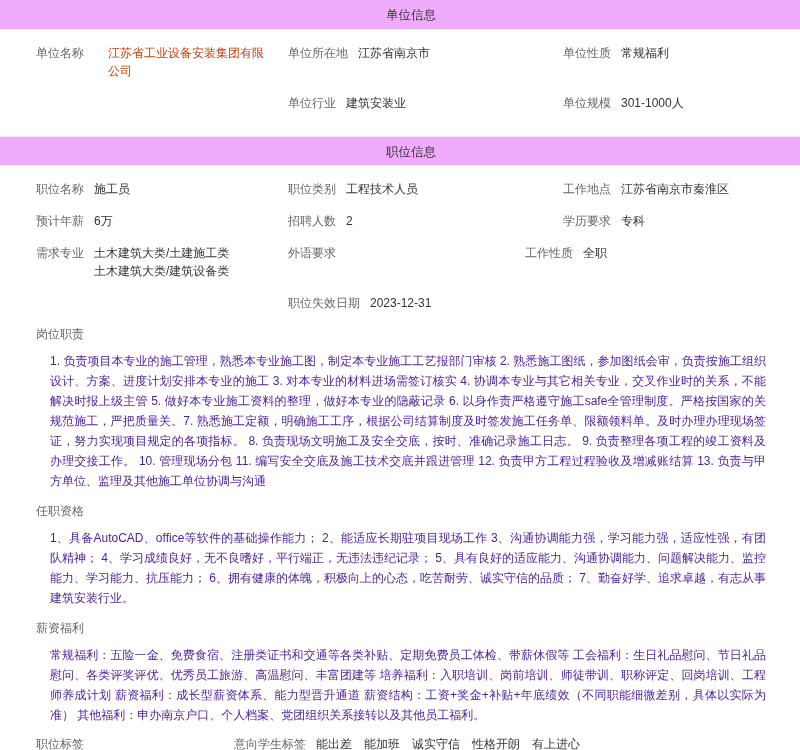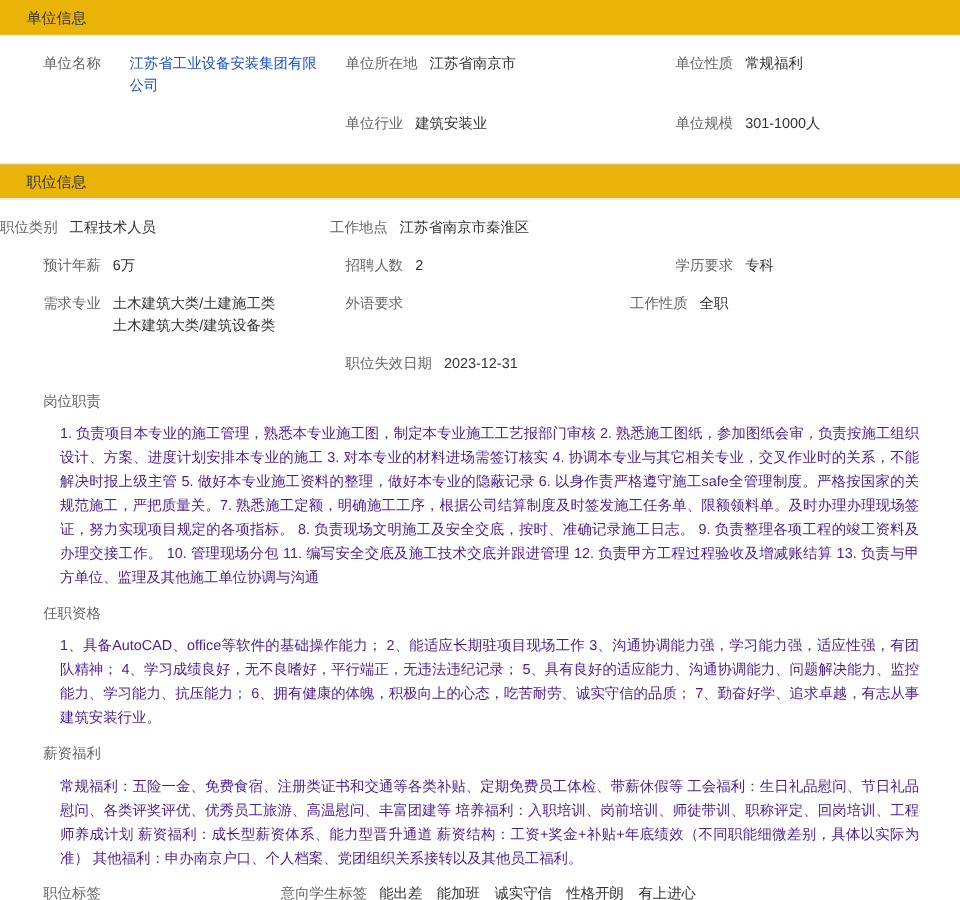--- a/index.html
+++ b/index.html
@@ -15,29 +15,30 @@
     color: #333333;
     overflow: hidden;
   }
   .page {
     position: relative;
     width: 800px;
     height: 750px;
     box-sizing: border-box;
   }
   .section-header {
-    background: #eab308;
+    background: #f0abfc;
     border-top: 1px solid #ececec;
     border-bottom: 1px solid #ececec;
     height: 30px;
     line-height: 30px;
     padding-left: 22px;
     font-size: 12.5px;
     color: #333333;
     box-sizing: border-box;
+    text-align: center;
   }
   .section-header.first {
     border-top: none;
   }
   .section-body {
     padding: 14px 0 10px 0;
   }
   .row {
     display: flex;
     align-items: flex-start;
@@ -56,21 +57,21 @@
     font-size: 12px;
     line-height: 18px;
   }
   .val {
     color: #333333;
     margin-left: 10px;
     font-size: 12px;
     line-height: 18px;
   }
   .val.link {
-    color: #1d4ed8;
+    color: #c2410c;
     margin-left: 24px;
   }
   .val.wrap {
     max-width: 160px;
   }
   .val.wrap2 {
     max-width: 150px;
   }
   .block {
     padding-left: 36px;
@@ -153,20 +154,24 @@
         <span class="val">301-1000人</span>
       </div>
     </div>
   </div>
 
   <div class="section-header">
     <span>职位信息</span>
   </div>
   <div class="section-body">
     <div class="row">
+      <div class="cell col1">
+        <span class="lab">职位名称</span>
+        <span class="val">施工员</span>
+      </div>
       <div class="cell col2">
         <span class="lab">职位类别</span>
         <span class="val">工程技术人员</span>
       </div>
       <div class="cell col3">
         <span class="lab">工作地点</span>
         <span class="val">江苏省南京市秦淮区</span>
       </div>
     </div>
     <div class="row">

